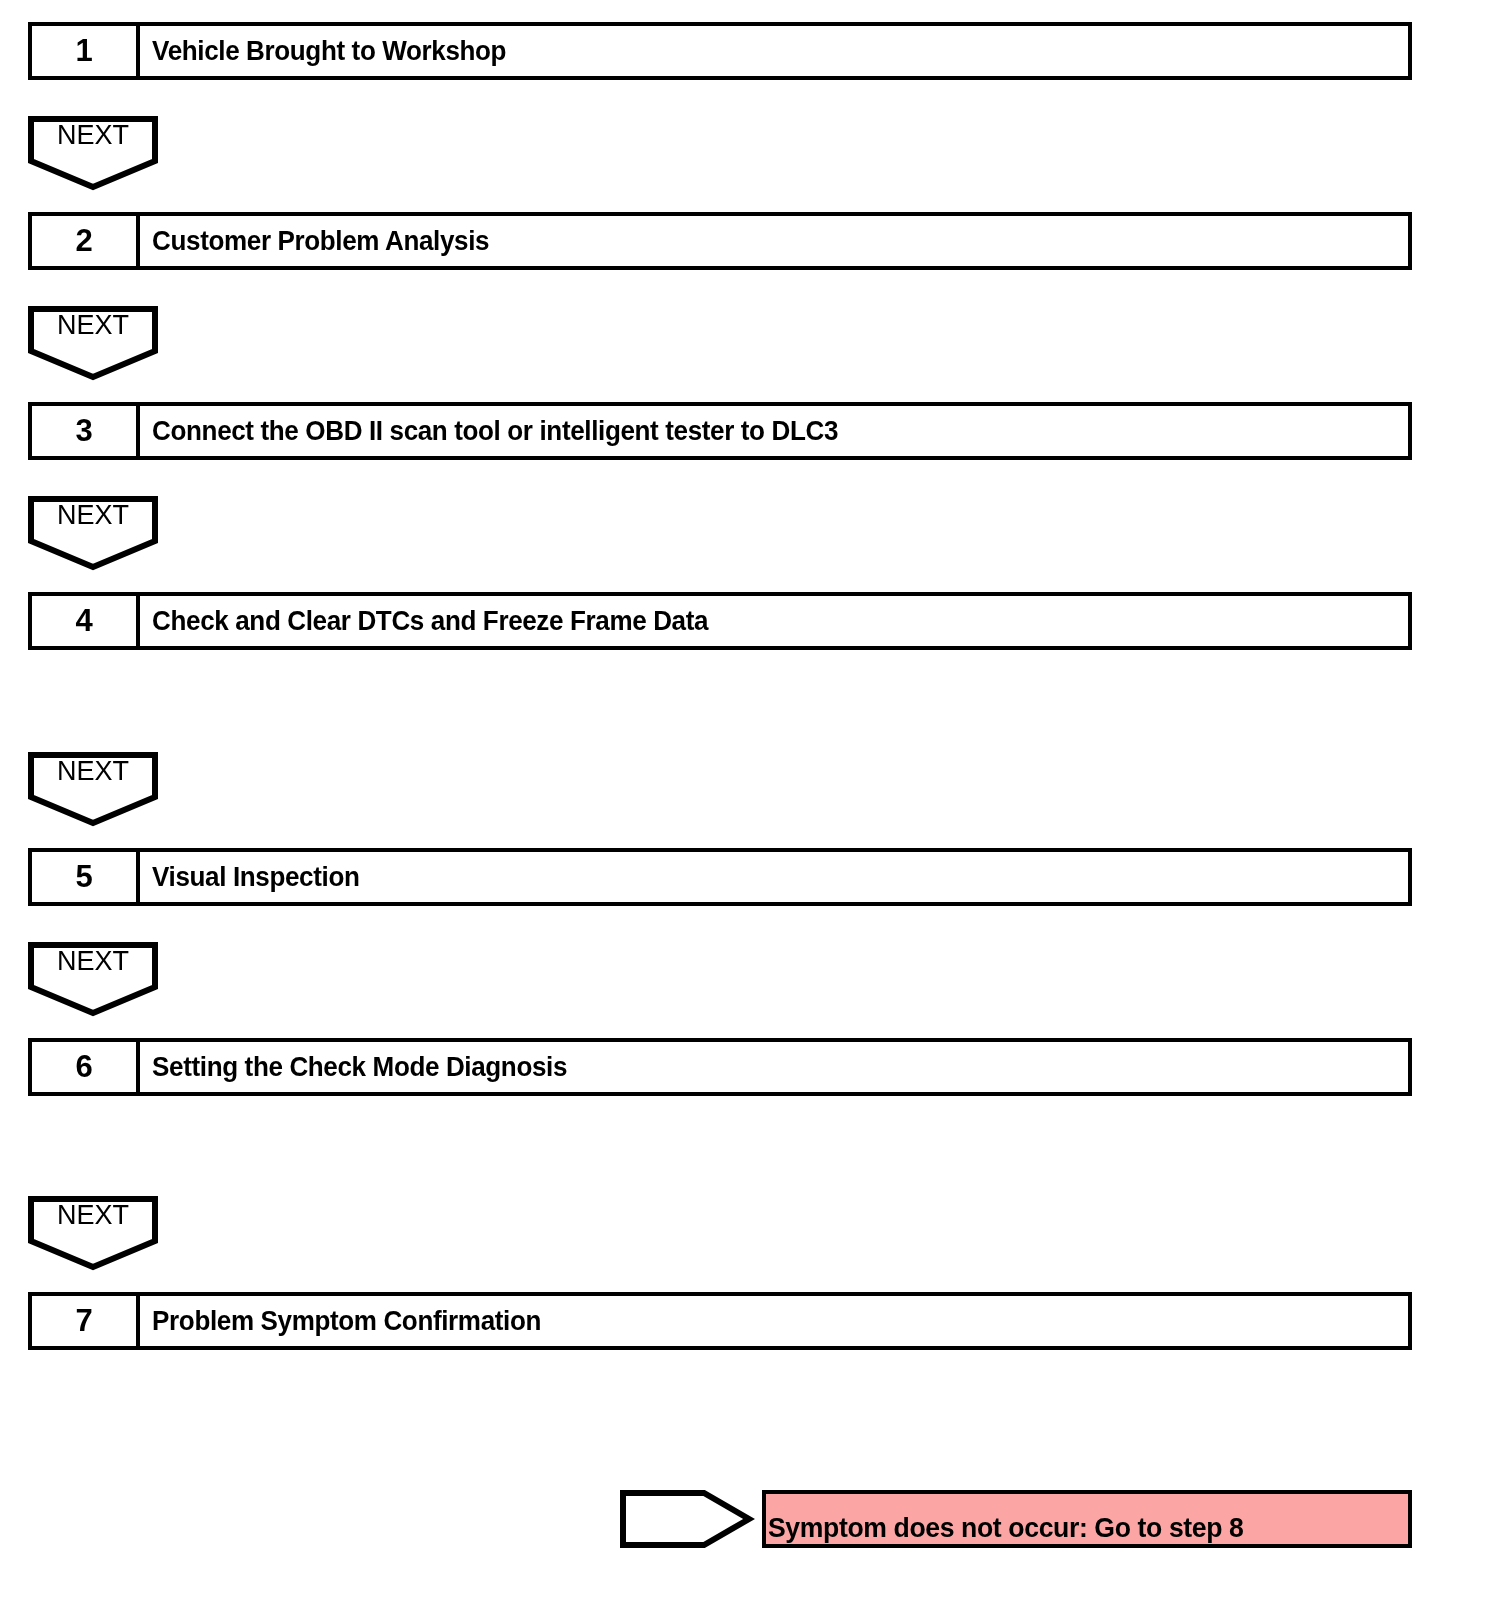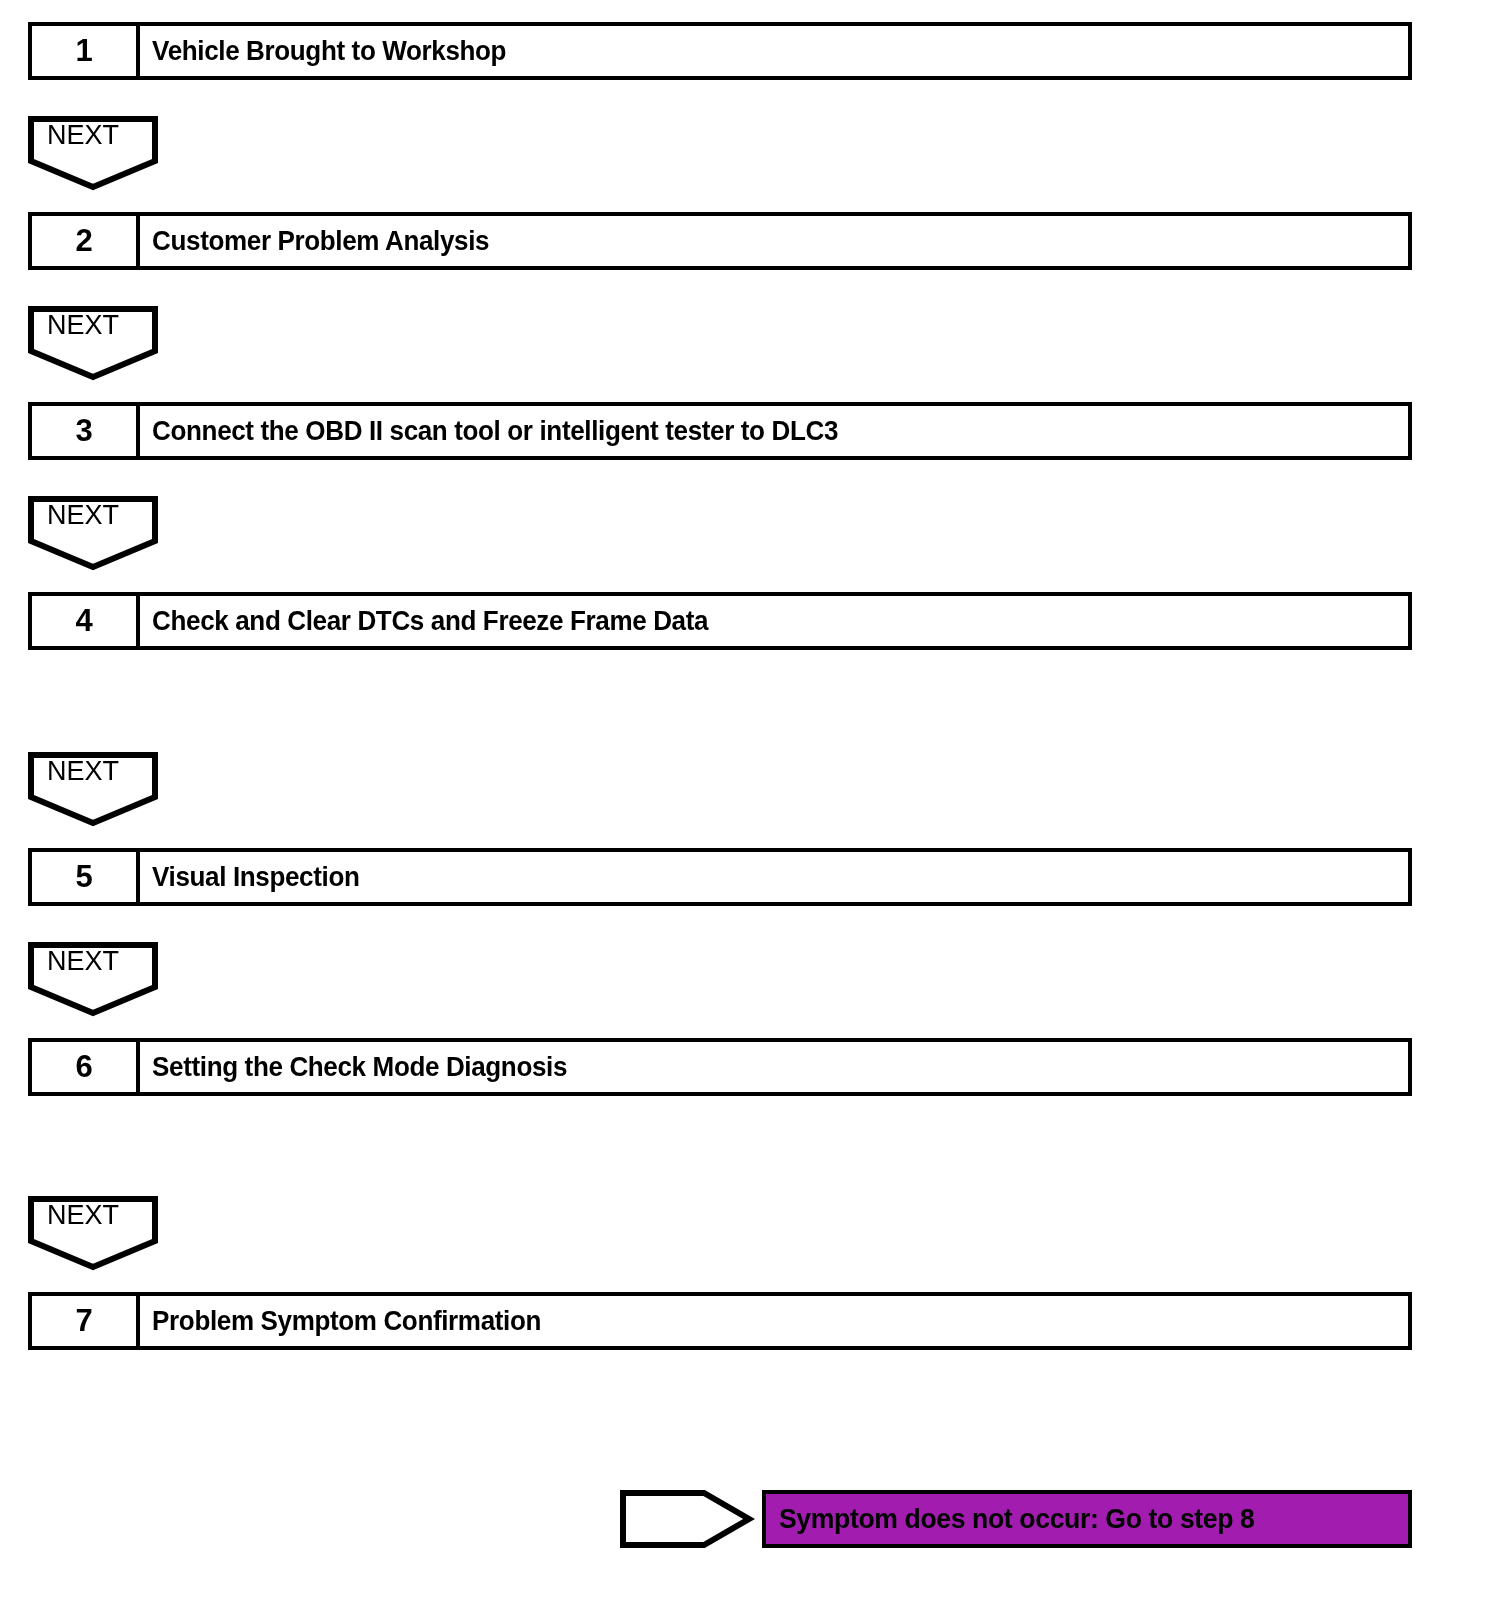--- a/index.html
+++ b/index.html
@@ -69,48 +69,48 @@
     display: block;
     width: 130px;
     height: 74px;
     overflow: visible;
   }
   .next-arrow .next-text {
     position: absolute;
     left: 0;
     top: 4px;
     width: 130px;
+    text-align: center;
     font-size: 27px;
     font-weight: normal;
     letter-spacing: 0px;
     pointer-events: none;
-    padding-left: 19px;
   }
 
   
   .branch-arrow {
     position: absolute;
     width: 132px;
     height: 58px;
   }
   .branch-arrow svg {
     display: block;
     width: 132px;
     height: 58px;
     overflow: visible;
   }
 
   .branch-box {
     position: absolute;
     border: 4px solid #000;
-    background: #a21caf;
+    background: #fca5a5;
     box-sizing: border-box;
     display: flex;
-    align-items: center;
-    padding-left: 13px;
+    align-items: flex-end;
+    padding-left: 2px;
     font-size: 28px;
     font-weight: bold;
     letter-spacing: -0.4px;
     white-space: nowrap;
   }
   .branch-box span {
     transform: scaleX(0.95);
     transform-origin: left center;
     display: inline-block;
   }

